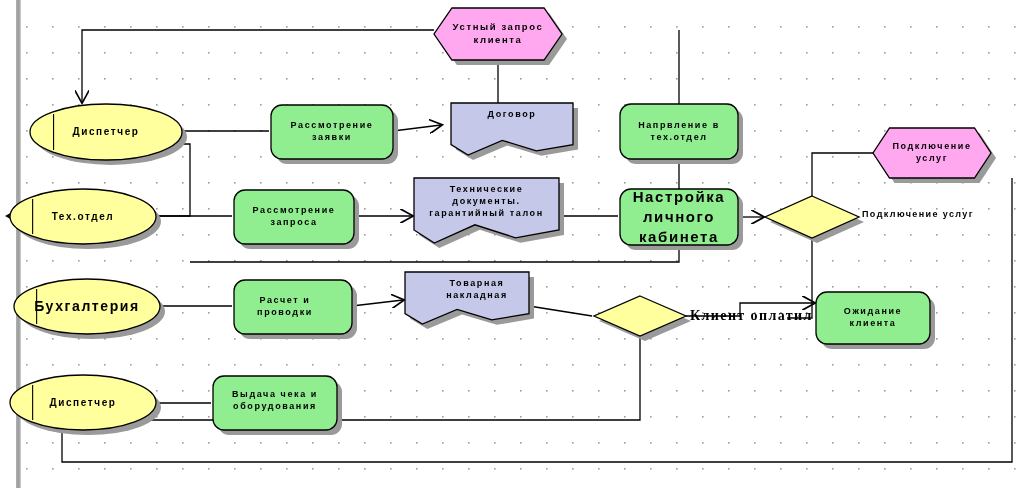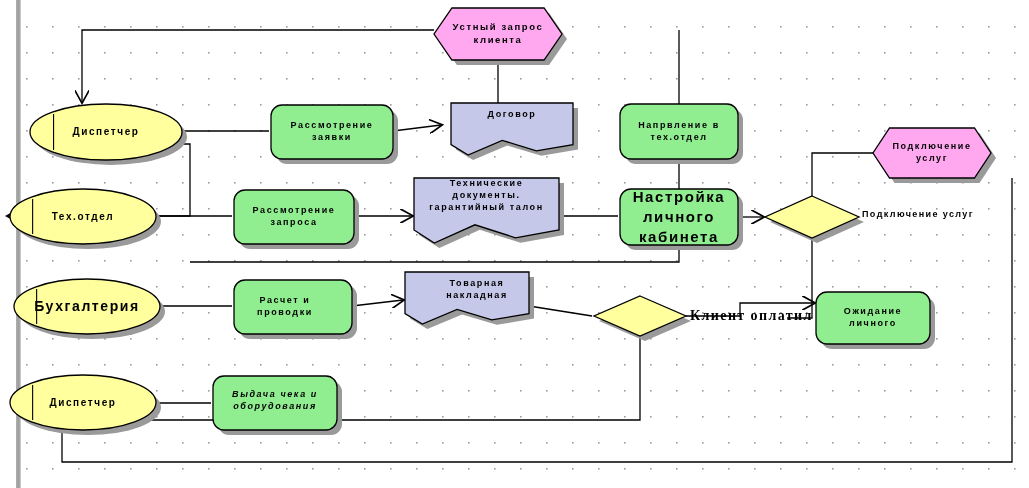--- a/index.html
+++ b/index.html
@@ -169,21 +169,21 @@
         <rect x="0" y="0" width="120" height="54" rx="11" ry="11" fill="#90ee90" stroke="#000000" stroke-width="1.3"></rect>
       </svg>
       <div class="label" style="font-size: 9px;">Рассмотрение
 запроса</div>
     </div>
     <div class="node" style="left: 414px; top: 178px; width: 145px; height: 65px;">
       <svg width="153" height="73" style="position: absolute; left: 0px; top: 0px; overflow: visible;">
         <path d="M0,0 L145,0 L145,52 L101.5,59.800000000000004 L60.9,46.8 L20.3,65 L0,52 Z" transform="translate(5,5)" fill="#9a9a9a" stroke="none" stroke-width="0"></path>
         <path d="M0,0 L145,0 L145,52 L101.5,59.800000000000004 L60.9,46.8 L20.3,65 L0,52 Z" transform="translate(0,0)" fill="#c5c8e8" stroke="#000000" stroke-width="1.3"></path>
       </svg>
-      <div class="label" style="font-size: 9px; justify-content: flex-start; ">Технические
+      <div class="label" style="font-size: 9px; justify-content: flex-start; padding-top: 6px;">Технические
 документы.
 гарантийный талон</div>
     </div>
     <div class="node" style="left: 620px; top: 189px; width: 118px; height: 56px;">
       <svg width="126" height="64" style="position: absolute; left: 0px; top: 0px; overflow: visible;">
         <rect x="5" y="5" width="118" height="56" rx="11" ry="11" fill="#9a9a9a" stroke="none" stroke-width="0"></rect>
         <rect x="0" y="0" width="118" height="56" rx="11" ry="11" fill="#90ee90" stroke="#000000" stroke-width="1.3"></rect>
       </svg>
       <div class="label" style="font-size: 15px;">Настройка
 личного
@@ -224,31 +224,31 @@
         <path d="M46,0 L92,20 L46,40 L0,20 Z" transform="translate(5,5)" fill="#9a9a9a" stroke="none" stroke-width="0"></path>
         <path d="M46,0 L92,20 L46,40 L0,20 Z" transform="translate(0,0)" fill="#ffff9e" stroke="#000000" stroke-width="1.3"></path>
       </svg>
     </div>
     <div class="node" style="left: 816px; top: 292px; width: 114px; height: 52px;">
       <svg width="122" height="60" style="position: absolute; left: 0px; top: 0px; overflow: visible;">
         <rect x="5" y="5" width="114" height="52" rx="11" ry="11" fill="#9a9a9a" stroke="none" stroke-width="0"></rect>
         <rect x="0" y="0" width="114" height="52" rx="11" ry="11" fill="#90ee90" stroke="#000000" stroke-width="1.3"></rect>
       </svg>
       <div class="label" style="font-size: 9px;">Ожидание
-личного</div>
+клиента</div>
     </div>
     <div class="node" style="left: 10px; top: 375px; width: 146px; height: 55px;">
       <svg width="154" height="63" style="position: absolute; left: 0px; top: 0px; overflow: visible;">
         <ellipse cx="78" cy="32.5" rx="73" ry="27.5" fill="#9a9a9a" stroke="none" stroke-width="0"></ellipse>
         <ellipse cx="73" cy="27.5" rx="73" ry="27.5" fill="#ffff9e" stroke="#000000" stroke-width="1.3"></ellipse>
         <line x1="22.63" y1="9.9" x2="22.63" y2="45.099999999999994" stroke="#000" stroke-width="1.1"></line>
       </svg>
       <div class="label" style="font-size: 10px;">Диспетчер</div>
     </div>
-    <div class="node" style="left: 213px; top: 376px; width: 124px; height: 50px; font-style: italic;">
+    <div class="node" style="left: 213px; top: 376px; width: 124px; height: 50px;">
       <svg width="132" height="62" style="position: absolute; left: 0px; top: 0px; overflow: visible;">
         <rect x="5" y="5" width="124" height="54" rx="11" ry="11" fill="#9a9a9a" stroke="none" stroke-width="0"></rect>
         <rect x="0" y="0" width="124" height="54" rx="11" ry="11" fill="#90ee90" stroke="#000000" stroke-width="1.3"></rect>
       </svg>
       <div class="label" style="font-size: 9px;">Выдача чека и
 оборудования</div>
     </div>
     <div class="edge-label" style="left: 862px; top: 209px; font-size: 9px;">Подключение услуг</div>
     <div class="edge-label" style="left: 690px; top: 308px; font-size: 14px; font-family: Liberation Serif, serif;">Клиент оплатил</div>
   </div>

